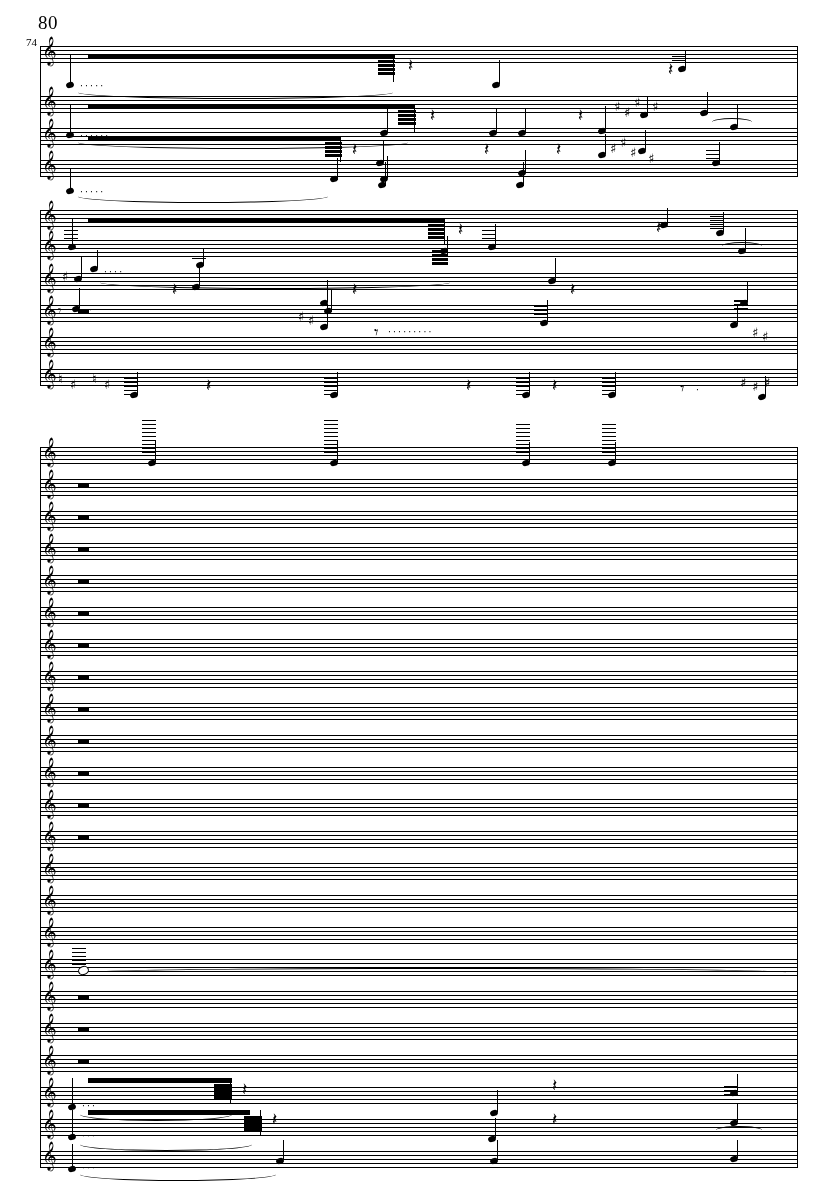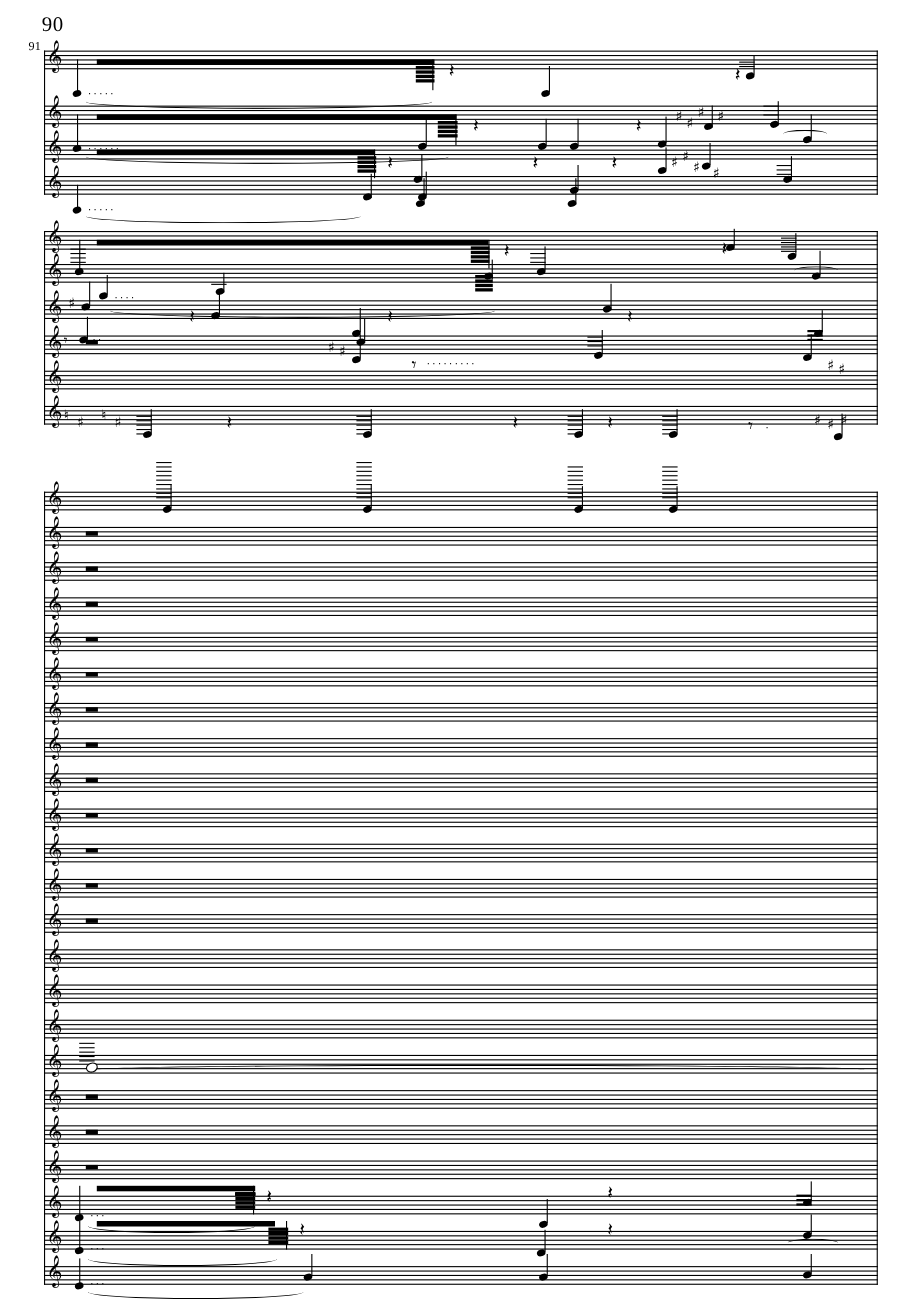--- a/index.html
+++ b/index.html
@@ -142,22 +142,22 @@
     border-top: 1.2px solid #000000;
     border-radius: 50%;
     height: 7px;
   }
 </style>
 </head>
 <body>
 
 <div class="page">
 
-  <div class="page-number">90</div>
-  <div class="measure-number">91</div>
+  <div class="page-number">80</div>
+  <div class="measure-number">74</div>
 
   <div id="render-root">
       <div class="staff" style="top: 46px;">
         <div class="line"></div>
         <div class="line"></div>
         <div class="line"></div>
         <div class="line"></div>
         <div class="line"></div>
       </div>
       <div class="clef" style="top: 38px;">𝄞</div>

